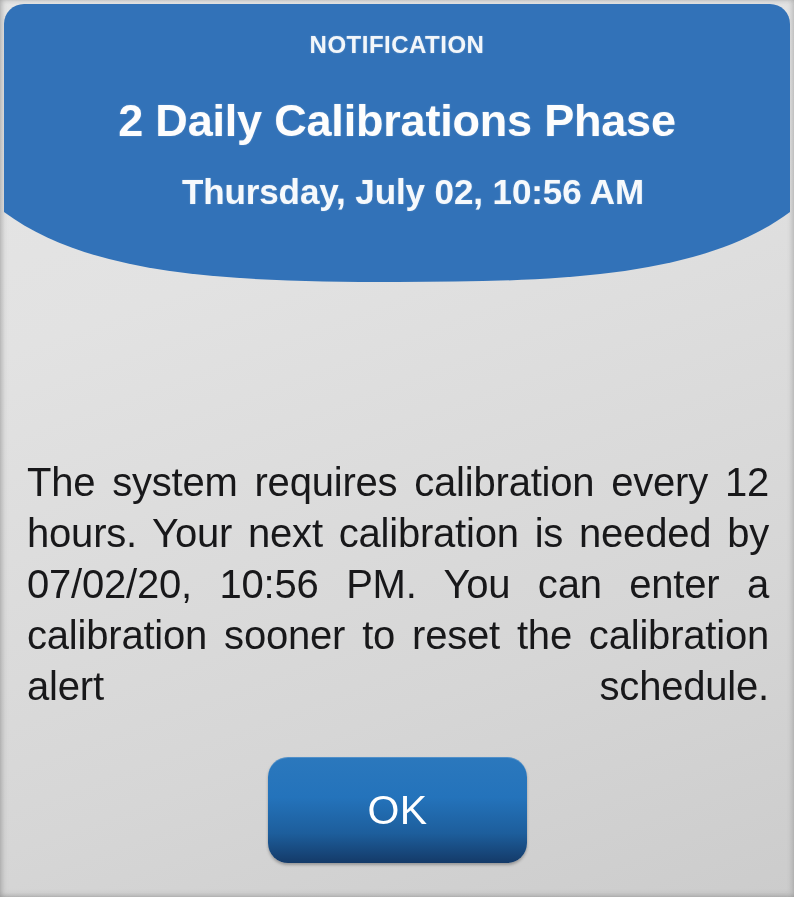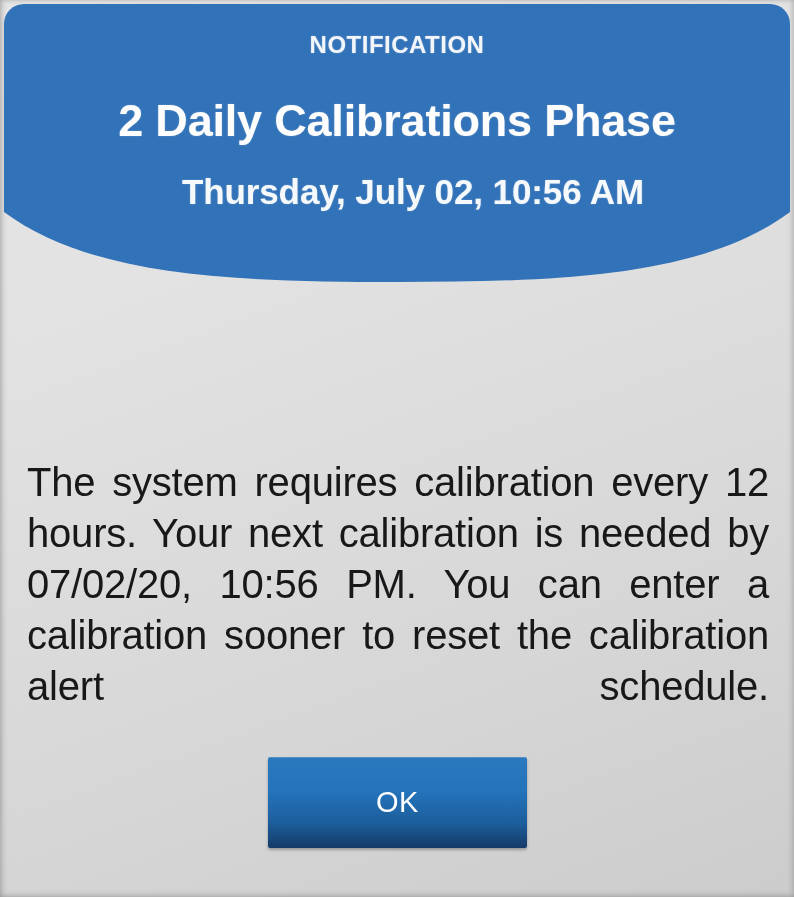--- a/index.html
+++ b/index.html
@@ -103,27 +103,27 @@
     display: inline-block;
     width: 100%;
   }
 
   
   #ok-button {
     position: absolute;
     left: 268px;
     top: 757px;
     width: 259px;
-    height: 91px;
+    height: 106px;
     border: none;
-    border-radius: 2px;
+    border-radius: 20px;
     background: linear-gradient(to bottom, #2b78bd 0%, #2473bb 38%, #1d5e9c 72%, #143a68 100%);
     color: #ffffff;
     font-family: "Liberation Sans", sans-serif;
-    font-size: 29px;
+    font-size: 41px;
     font-weight: 400;
     letter-spacing: 0.5px;
     cursor: pointer;
     box-shadow: 0 2px 3px rgba(0,0,0,.28),
                 inset 0 1px 0 rgba(255,255,255,.18);
     z-index: 2;
   }
 </style>
 </head>
 <body>

